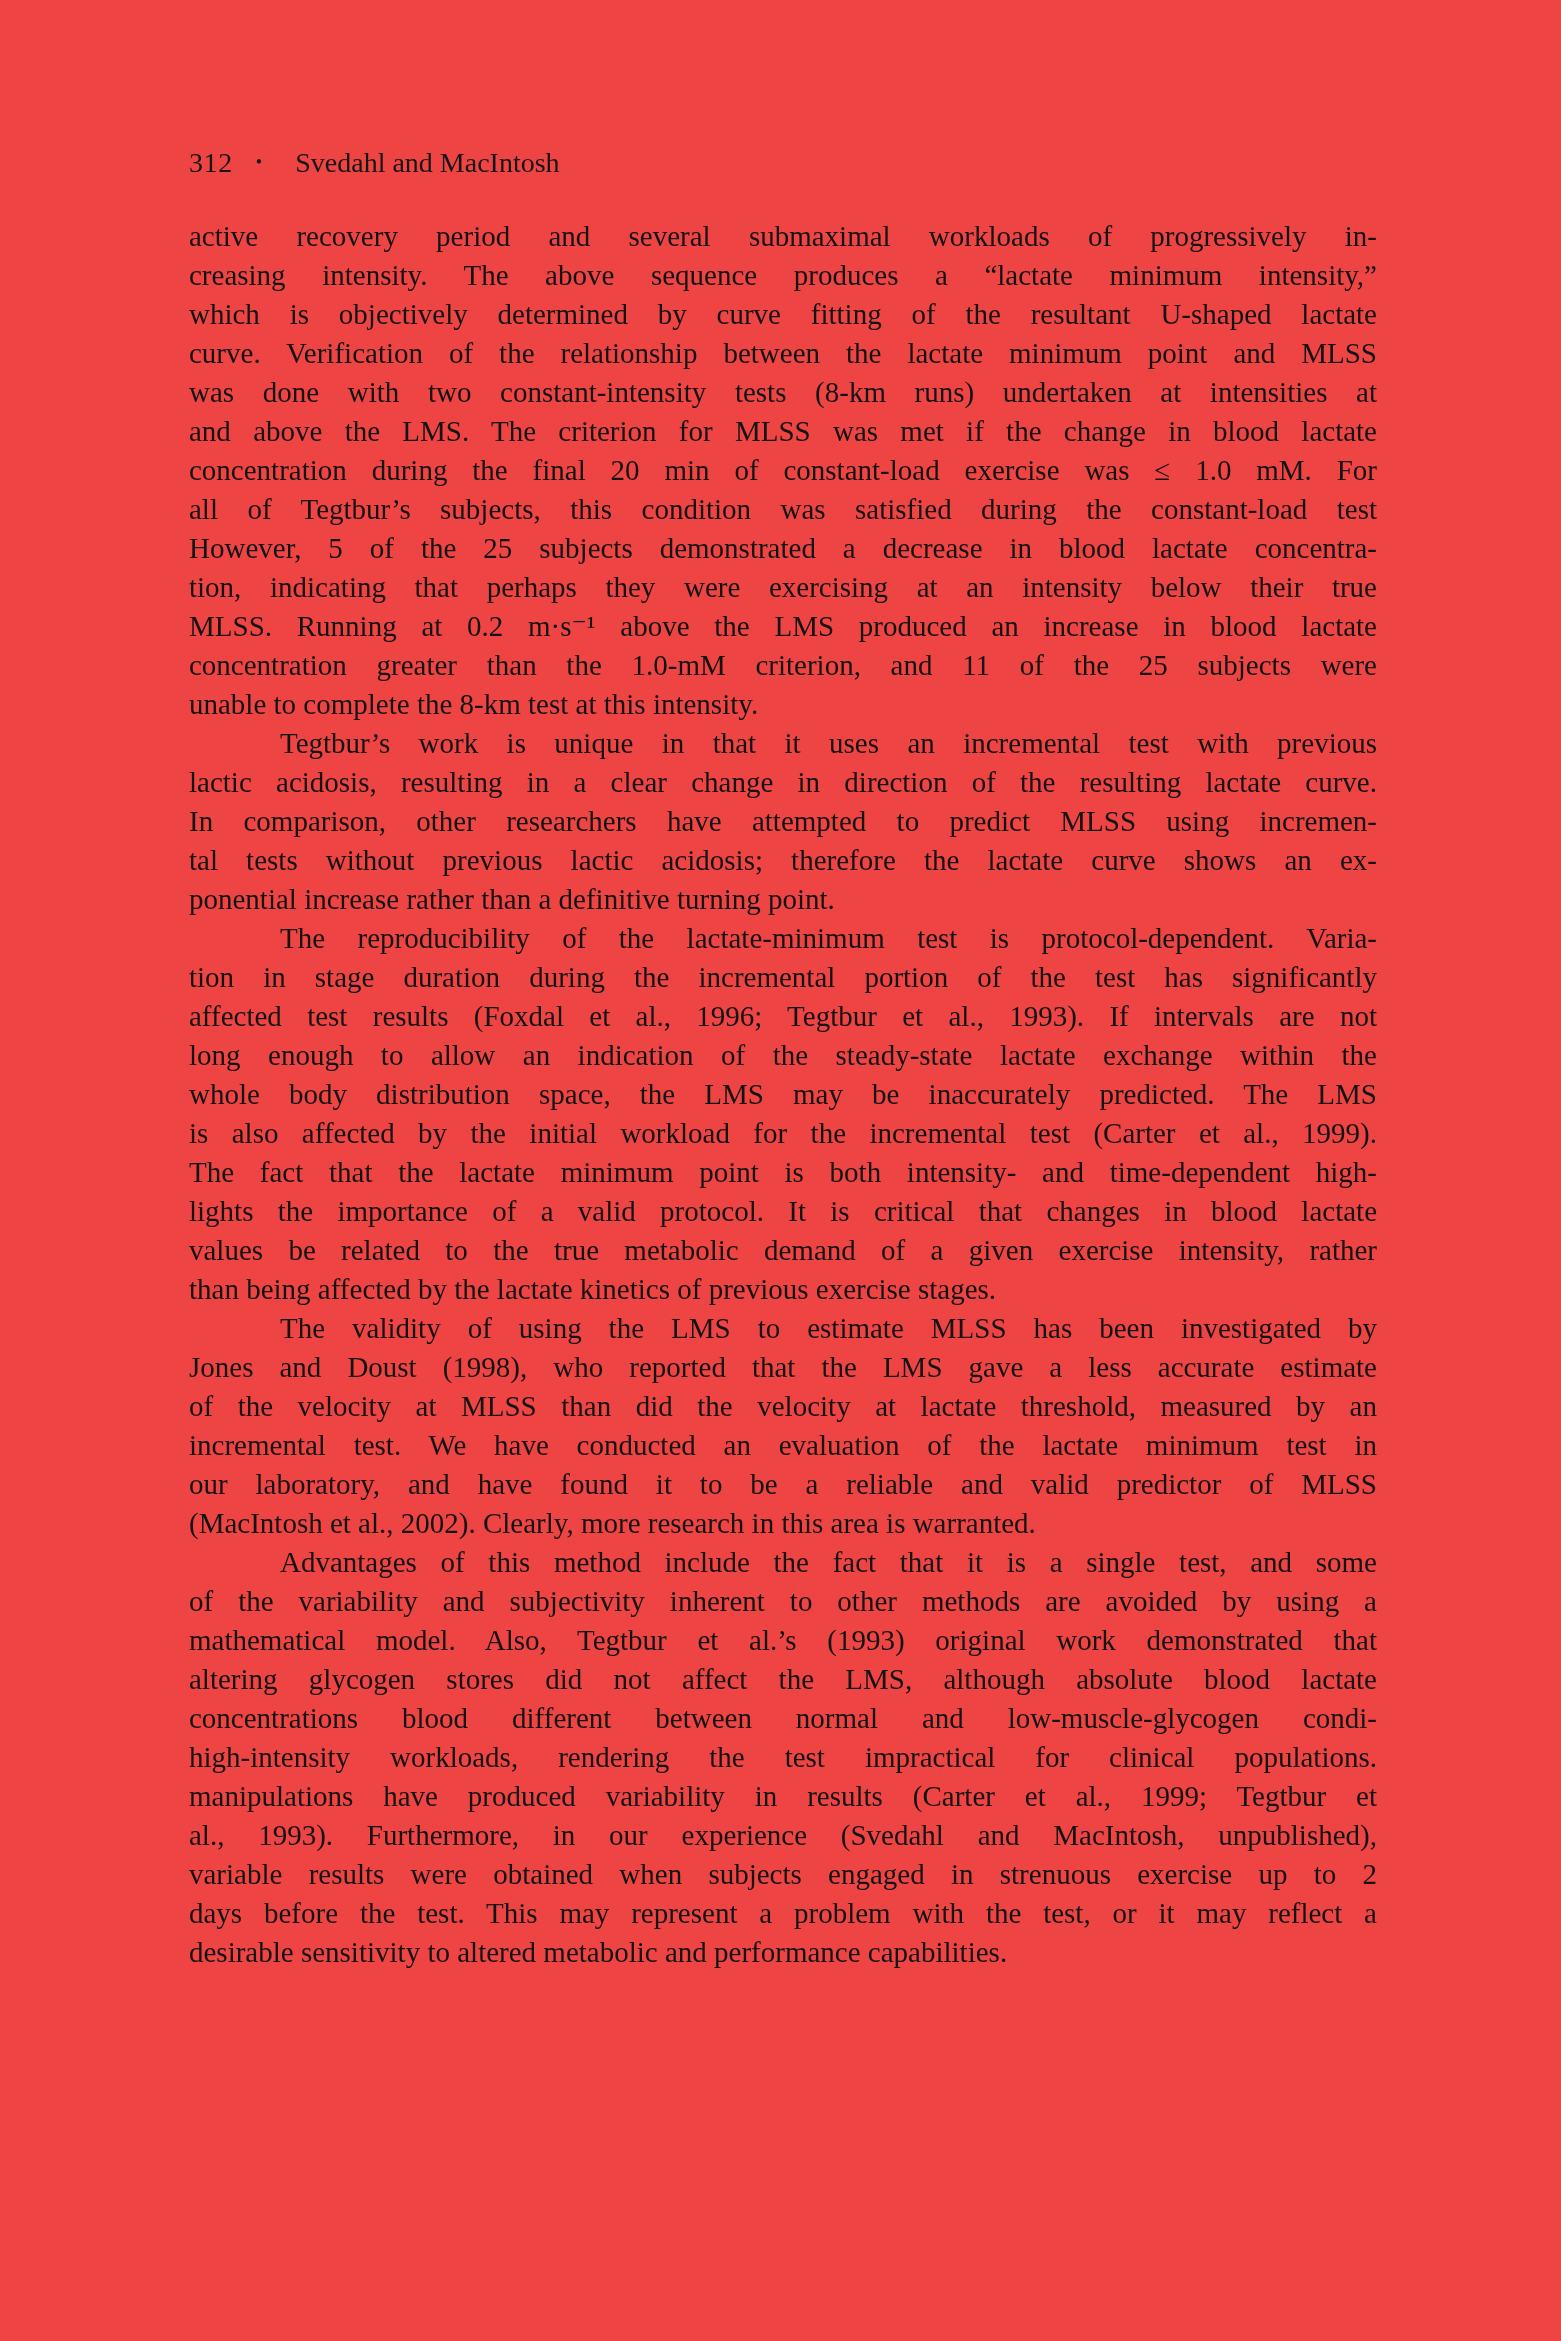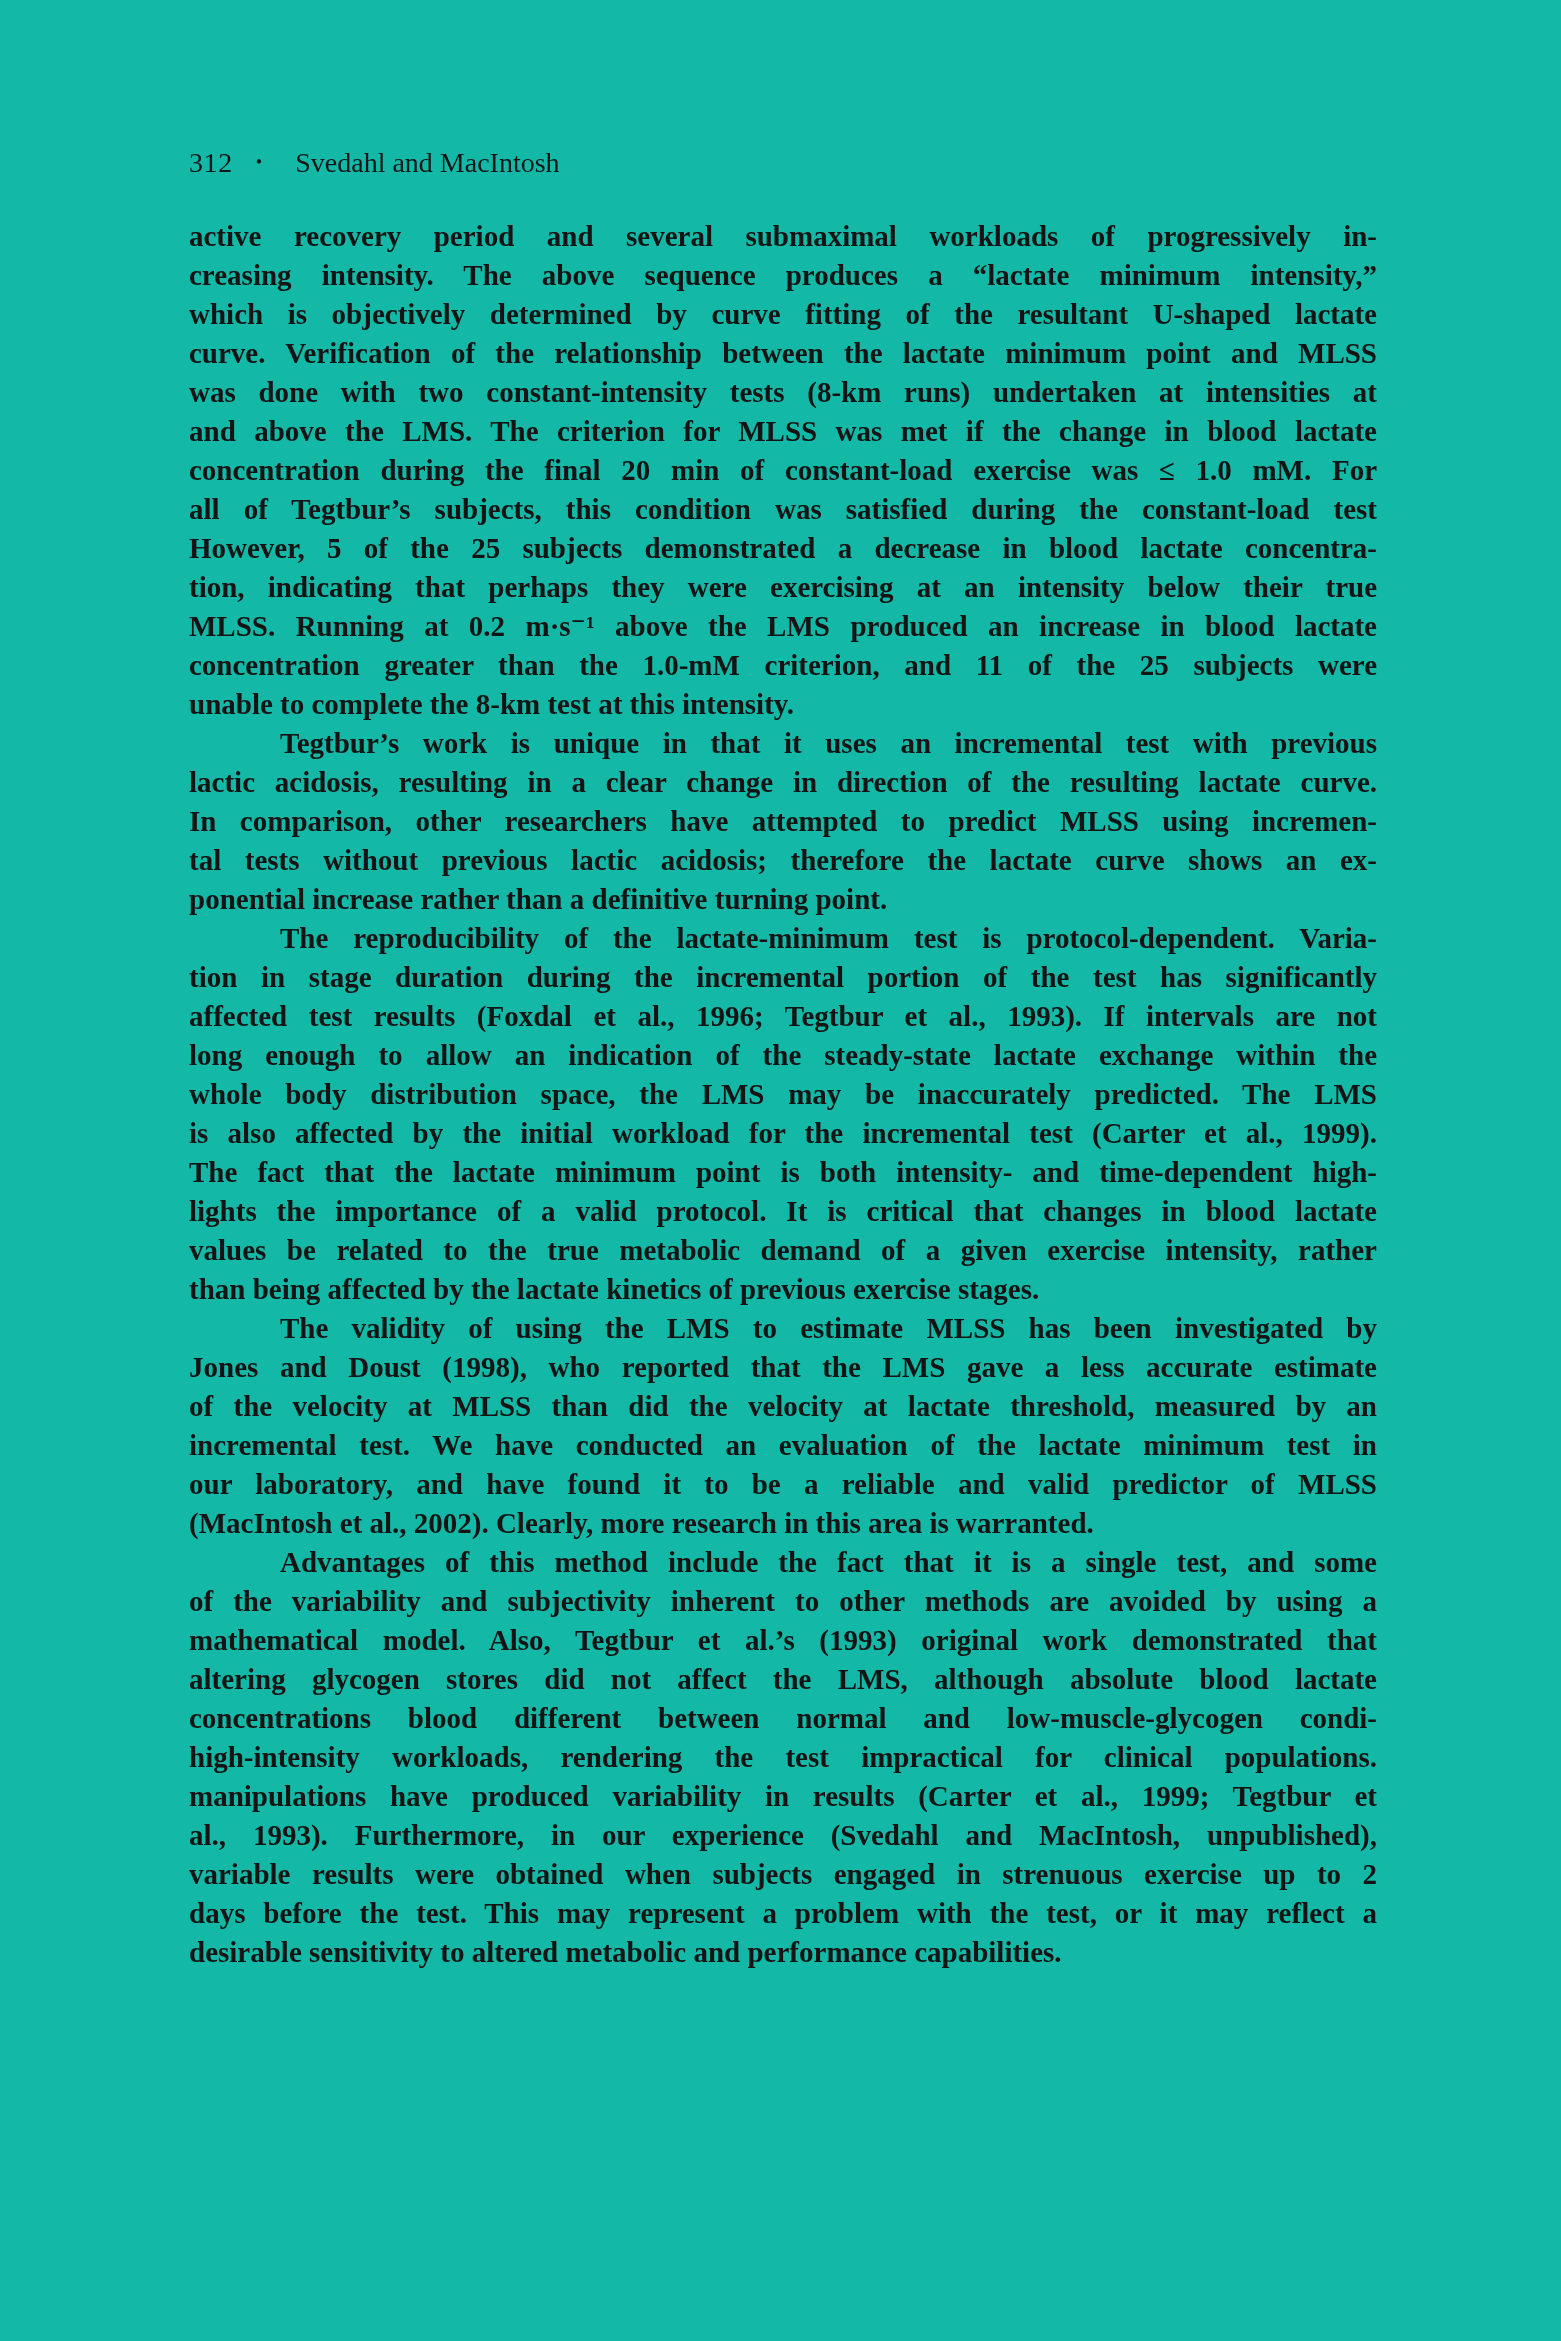--- a/index.html
+++ b/index.html
@@ -40,29 +40,28 @@
     font-size: 29px;
     line-height: 39px;
     color: #141414;
   }
   .paragraph { margin: 0; padding: 0; }
   .text-line {
     text-align: justify;
     text-align-last: justify;
     height: 39px;
     overflow: visible;
-    font-weight: bold;
   }
   .text-line.para-last { text-align-last: left; }
   .text-line.indent { text-indent: 91px; }
 </style>
 </head>
 <body>
 
-<div class="page" style="background: #14b8a6; color: rgb(20, 20, 20);">
+<div class="page" style="background: #ef4444; color: rgb(20, 20, 20);">
   <div class="page-header">
     <span class="page-number">312</span><span class="bullet-sep">•</span><span class="running-title">Svedahl and MacIntosh</span>
   </div>
   <div class="body-text">
       <div class="paragraph">
         <div class="text-line">active recovery period and several submaximal workloads of progressively in-</div>
         <div class="text-line">creasing intensity. The above sequence produces a “lactate minimum intensity,”</div>
         <div class="text-line">which is objectively determined by curve fitting of the resultant U-shaped lactate</div>
         <div class="text-line">curve. Verification of the relationship between the lactate minimum point and MLSS</div>
         <div class="text-line">was done with two constant-intensity tests (8-km runs) undertaken at intensities at</div>

